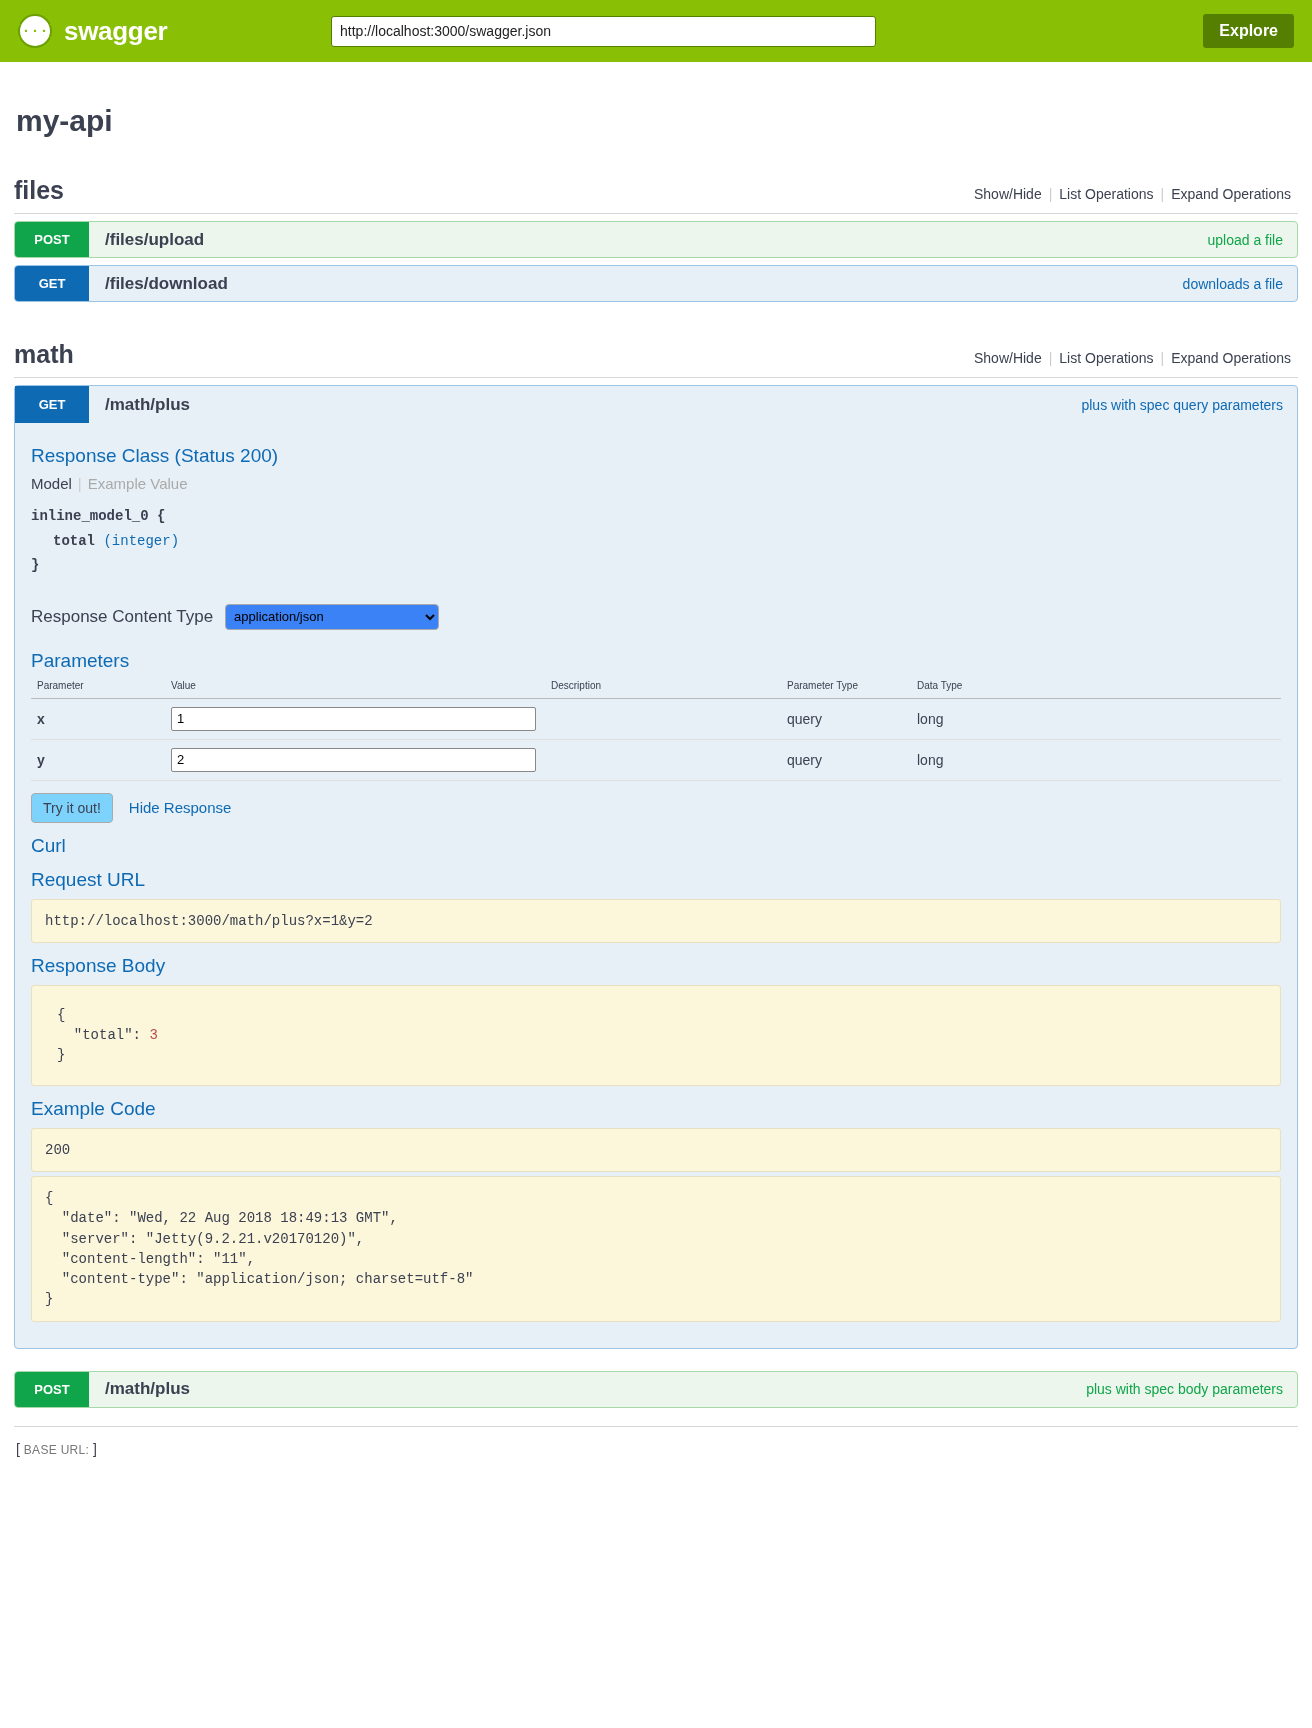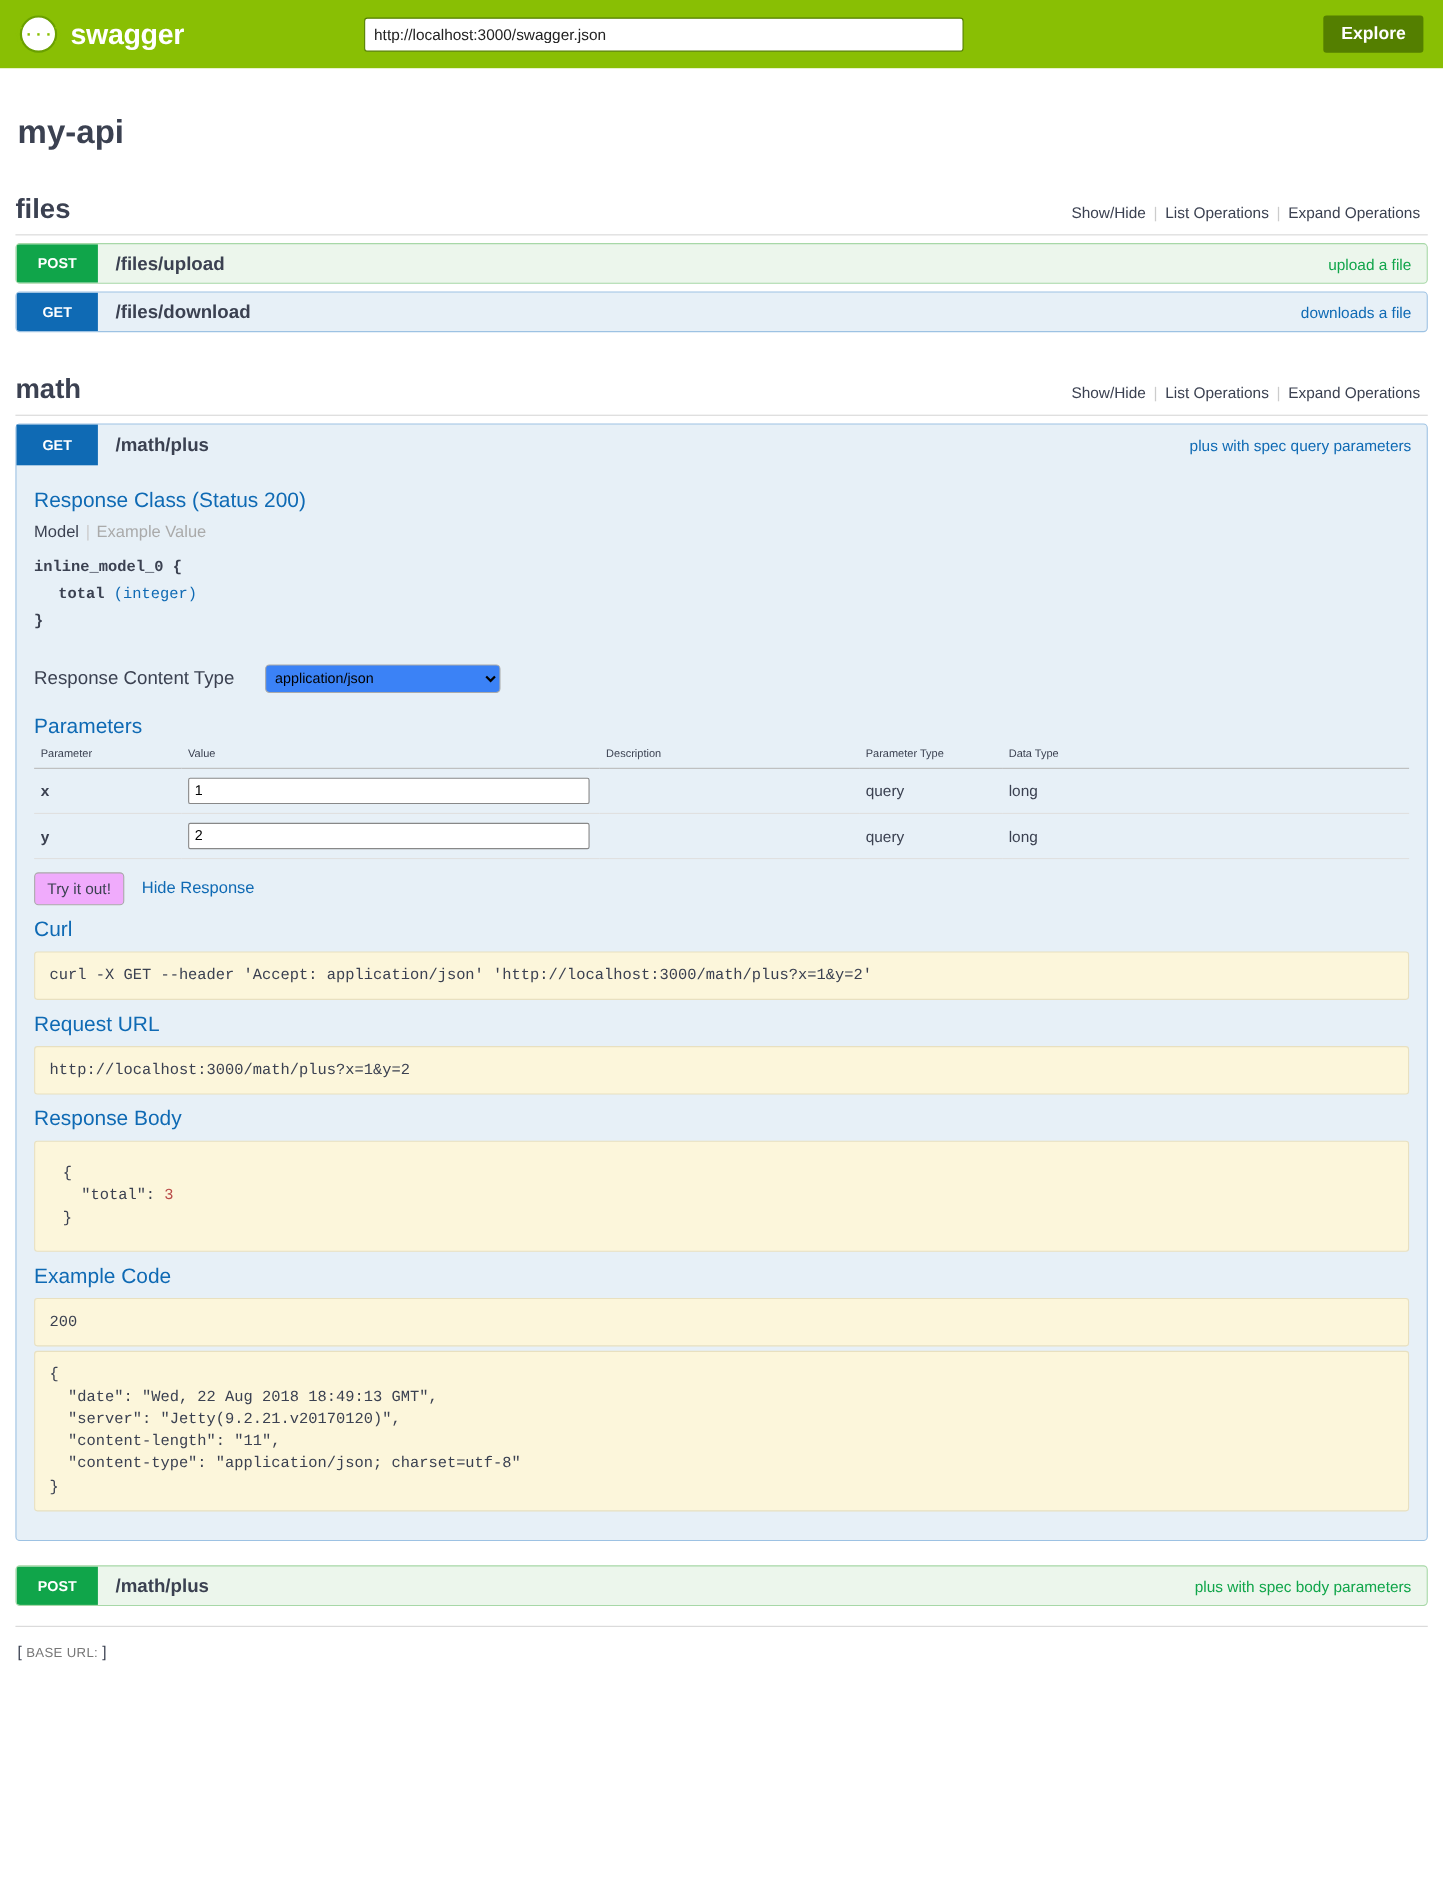--- a/index.html
+++ b/index.html
@@ -162,21 +162,21 @@
     line-height: 1.75;
     color: #3b4151;
   }
   .model-block .mono-bold { font-weight: bold; }
   .model-block .indent { padding-left: 22px; }
   .model-block .type { color: #0f6ab4; font-weight: normal; }
 
   .content-type-row {
     display: flex; align-items: center;
     margin: 26px 0 20px 0;
-    gap: 28px;
+    gap: 12px;
   }
   .content-type-label { font-size: 17px; }
   select.ct-select {
     width: 214px;
     height: 26px;
     font-size: 13px;
     font-family: "Liberation Sans", sans-serif;
     border: 1px solid #aaa;
     border-radius: 4px;
     background: #3b82f6;
@@ -214,21 +214,21 @@
     padding: 2px 5px;
     font-size: 13px;
     font-family: "Liberation Sans", sans-serif;
   }
 
   .actions {
     display: flex; align-items: center; gap: 16px;
     margin-top: 12px;
   }
   .tryit {
-    background: #f0abfc;
+    background: #7dd3fc;
     border: 1px solid #aaa;
     border-radius: 4px;
     padding: 6px 11px;
     font-size: 14px;
     cursor: pointer;
     font-family: "Liberation Sans", sans-serif;
     color: #3b4151;
   }
   .hide-resp {
     color: #0f6ab4;
@@ -376,21 +376,20 @@
             </tr>
           </tbody>
         </table>
 
         <div class="actions">
           <button class="tryit">Try it out!</button>
           <a class="hide-resp">Hide Response</a>
         </div>
 
         <div class="blue-head">Curl</div>
-        <pre class="code">curl -X GET --header 'Accept: application/json' 'http://localhost:3000/math/plus?x=1&amp;y=2'</pre>
 
         <div class="blue-head">Request URL</div>
         <pre class="code">http://localhost:3000/math/plus?x=1&amp;y=2</pre>
 
         <div class="blue-head">Response Body</div>
         <pre class="code tall"><span>{</span>
 <span>  "total": </span><span class="json-num">3</span>
 <span>}</span></pre>
 
         <div class="blue-head">Example Code</div>

